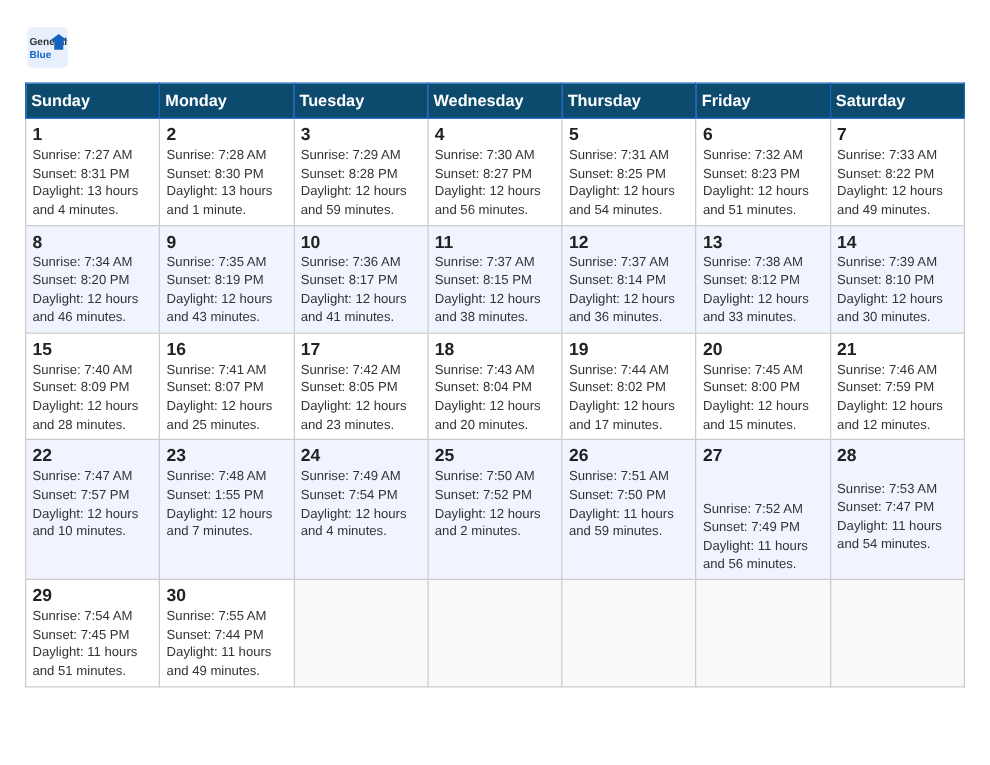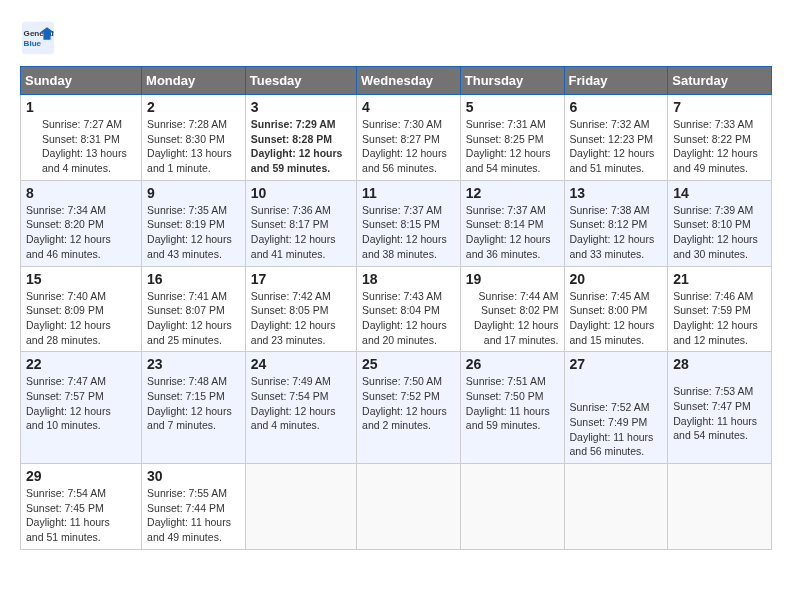--- a/index.html
+++ b/index.html
@@ -36,21 +36,21 @@
     .calendar-subtitle {
       font-size: 16px;
       color: #555;
     }
     table {
       width: 100%;
       border-collapse: collapse;
       font-size: 11px;
     }
     thead tr th {
-      background-color: #737373;
+      background-color: #0c4a6e;
       color: #fff;
       padding: 6px 4px;
       font-size: 13px;
       font-weight: bold;
       text-align: left;
       border: 1px solid #1565c0;
     }
     tbody tr td {
       border: 1px solid #ccc;
       vertical-align: top;
@@ -105,35 +105,35 @@
         <th>Wednesday</th>
         <th>Thursday</th>
         <th>Friday</th>
         <th>Saturday</th>
       </tr>
   </thead>
   <tbody id="calendar-body">
   <tr>
         <td>
           <span class="day-number">1</span>
-          <div class="day-info" style="white-space: pre-line; margin-left: 16px;">Sunrise: 7:27 AM
+          <div class="day-info" style="white-space: pre-line;">Sunrise: 7:27 AM
 Sunset: 8:31 PM
 Daylight: 13 hours
 and 4 minutes.</div>
         </td>
         <td>
           <span class="day-number">2</span>
           <div class="day-info" style="white-space: pre-line;">Sunrise: 7:28 AM
 Sunset: 8:30 PM
 Daylight: 13 hours
 and 1 minute.</div>
         </td>
         <td>
           <span class="day-number">3</span>
-          <div class="day-info" style="white-space: pre-line; font-weight: bold;">Sunrise: 7:29 AM
+          <div class="day-info" style="white-space: pre-line;">Sunrise: 7:29 AM
 Sunset: 8:28 PM
 Daylight: 12 hours
 and 59 minutes.</div>
         </td>
         <td>
           <span class="day-number">4</span>
           <div class="day-info" style="white-space: pre-line;">Sunrise: 7:30 AM
 Sunset: 8:27 PM
 Daylight: 12 hours
 and 56 minutes.</div>
@@ -141,21 +141,21 @@
         <td>
           <span class="day-number">5</span>
           <div class="day-info" style="white-space: pre-line;">Sunrise: 7:31 AM
 Sunset: 8:25 PM
 Daylight: 12 hours
 and 54 minutes.</div>
         </td>
         <td>
           <span class="day-number">6</span>
           <div class="day-info" style="white-space: pre-line;">Sunrise: 7:32 AM
-Sunset: 12:23 PM
+Sunset: 8:23 PM
 Daylight: 12 hours
 and 51 minutes.</div>
         </td>
         <td>
           <span class="day-number">7</span>
           <div class="day-info" style="white-space: pre-line;">Sunrise: 7:33 AM
 Sunset: 8:22 PM
 Daylight: 12 hours
 and 49 minutes.</div>
         </td>
@@ -235,21 +235,21 @@
         </td>
         <td>
           <span class="day-number">18</span>
           <div class="day-info" style="white-space: pre-line;">Sunrise: 7:43 AM
 Sunset: 8:04 PM
 Daylight: 12 hours
 and 20 minutes.</div>
         </td>
         <td>
           <span class="day-number">19</span>
-          <div class="day-info" style="white-space: pre-line; text-align: right;">Sunrise: 7:44 AM
+          <div class="day-info" style="white-space: pre-line;">Sunrise: 7:44 AM
 Sunset: 8:02 PM
 Daylight: 12 hours
 and 17 minutes.</div>
         </td>
         <td>
           <span class="day-number">20</span>
           <div class="day-info" style="white-space: pre-line;">Sunrise: 7:45 AM
 Sunset: 8:00 PM
 Daylight: 12 hours
 and 15 minutes.</div>
@@ -266,21 +266,21 @@
         <td>
           <span class="day-number">22</span>
           <div class="day-info" style="white-space: pre-line;">Sunrise: 7:47 AM
 Sunset: 7:57 PM
 Daylight: 12 hours
 and 10 minutes.</div>
         </td>
         <td>
           <span class="day-number">23</span>
           <div class="day-info" style="white-space: pre-line;">Sunrise: 7:48 AM
-Sunset: 7:15 PM
+Sunset: 1:55 PM
 Daylight: 12 hours
 and 7 minutes.</div>
         </td>
         <td>
           <span class="day-number">24</span>
           <div class="day-info" style="white-space: pre-line;">Sunrise: 7:49 AM
 Sunset: 7:54 PM
 Daylight: 12 hours
 and 4 minutes.</div>
         </td>

